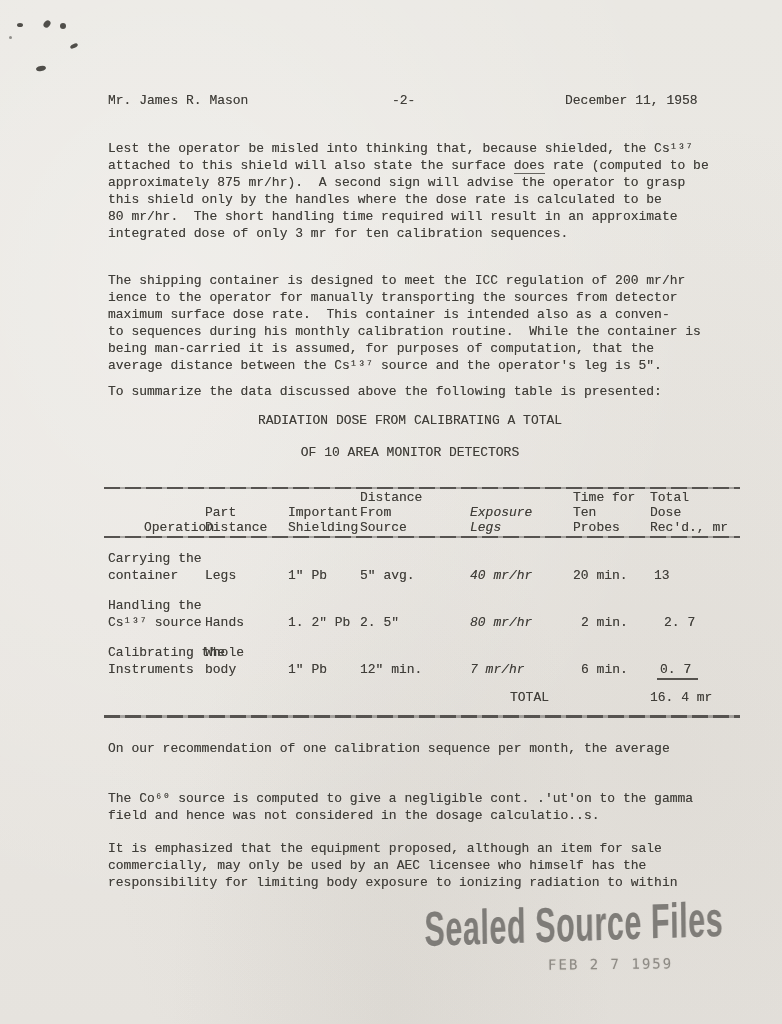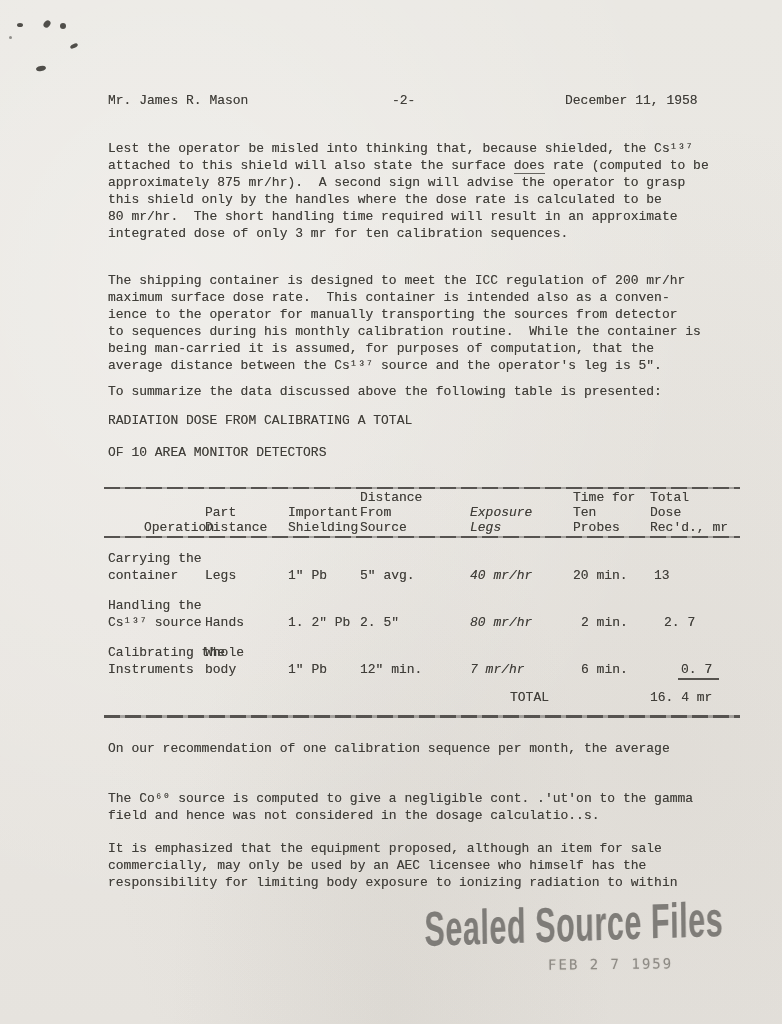--- a/index.html
+++ b/index.html
@@ -14,31 +14,31 @@
       linear-gradient(180deg,#eae8e3 0%, #e9e6e1 60%, #e6e3de 100%);
     font-family:"Liberation Mono","DejaVu Sans Mono",monospace;
     font-size:13px;
     color:#403e39;
     text-shadow:0 0 0.5px rgba(64,62,57,0.55);
   }
   .ln{white-space:pre;line-height:17px;height:17px;}
   .para{position:absolute;left:108px;}
   .hdr{position:absolute;top:93px;left:0;width:770px;height:17px;}
   .hdr span{position:absolute;white-space:pre;}
-  .title{position:absolute;left:108px;width:604px;white-space:pre;}
+  .title{position:absolute;left:108px;width:604px;text-align:center;white-space:pre;}
   .rule{position:absolute;left:104px;width:636px;
         background:repeating-linear-gradient(90deg,#565350 0 16px,rgba(86,83,80,0.45) 16px 21px);}
   .trow{position:absolute;left:108px;width:650px;height:17px;}
   .trow .c{position:absolute;top:0;white-space:pre;}
   .c1{left:0;} .c2{left:97px;} .c3{left:180px;} .c4{left:252px;}
   .c5{left:362px;font-style:italic;} .c6{left:465px;} .c7{left:542px;}
   .opu{text-underline-offset:4px;text-decoration-color:rgba(64,62,57,0.8);margin-left:36px;}
   .ind4{margin-left:4px;} .ind8{margin-left:8px;} .ind14{margin-left:14px;}
   .wavy{border-bottom:1px solid rgba(70,67,62,0.8);padding-bottom:0;}
-  .uline{display:inline-block;margin-left:28px;padding:0 7px 1px 3px;
+  .uline{display:inline-block;margin-left:7px;padding:0 7px 1px 3px;
          border-bottom:2px solid rgba(60,58,53,0.85);}
   .stamp{
     position:absolute;top:901px;left:424px;
     font-family:"Liberation Sans",sans-serif;font-weight:bold;
     font-size:49px;letter-spacing:1px;white-space:pre;
     color:rgba(86,84,80,0.62);
     transform:scaleX(0.62) rotate(-1.2deg);transform-origin:left top;
     text-shadow:1px 0 0 rgba(86,84,80,0.25), 0 1px 1px rgba(233,230,225,0.6);
   }
   .datestamp{
@@ -73,22 +73,22 @@
     <div class="ln">Lest the operator be misled into thinking that, because shielded, the Cs¹³⁷</div>
     <div class="ln"><span>attached to this shield will also state the surface </span><span class="wavy">does</span><span> rate (computed to be</span></div>
     <div class="ln">approximately 875 mr/hr).  A second sign will advise the operator to grasp</div>
     <div class="ln">this shield only by the handles where the dose rate is calculated to be</div>
     <div class="ln">80 mr/hr.  The short handling time required will result in an approximate</div>
     <div class="ln">integrated dose of only 3 mr for ten calibration sequences.</div>
   </div>
 
   <div class="para" style="top:272px">
     <div class="ln">The shipping container is designed to meet the ICC regulation of 200 mr/hr</div>
+    <div class="ln">ience to the operator for manually transporting the sources from detector</div>
     <div class="ln">maximum surface dose rate.  This container is intended also as a conven-</div>
-    <div class="ln">ience to the operator for manually transporting the sources from detector</div>
     <div class="ln">to sequences during his monthly calibration routine.  While the container is</div>
     <div class="ln">being man-carried it is assumed, for purposes of computation, that the</div>
     <div class="ln">average distance between the Cs¹³⁷ source and the operator's leg is 5".</div>
   </div>
 
   <div class="para" style="top:383px">
     <div class="ln">To summarize the data discussed above the following table is presented:</div>
   </div>
 
   <div class="title" style="top:413px">RADIATION DOSE FROM CALIBRATING A TOTAL</div>

